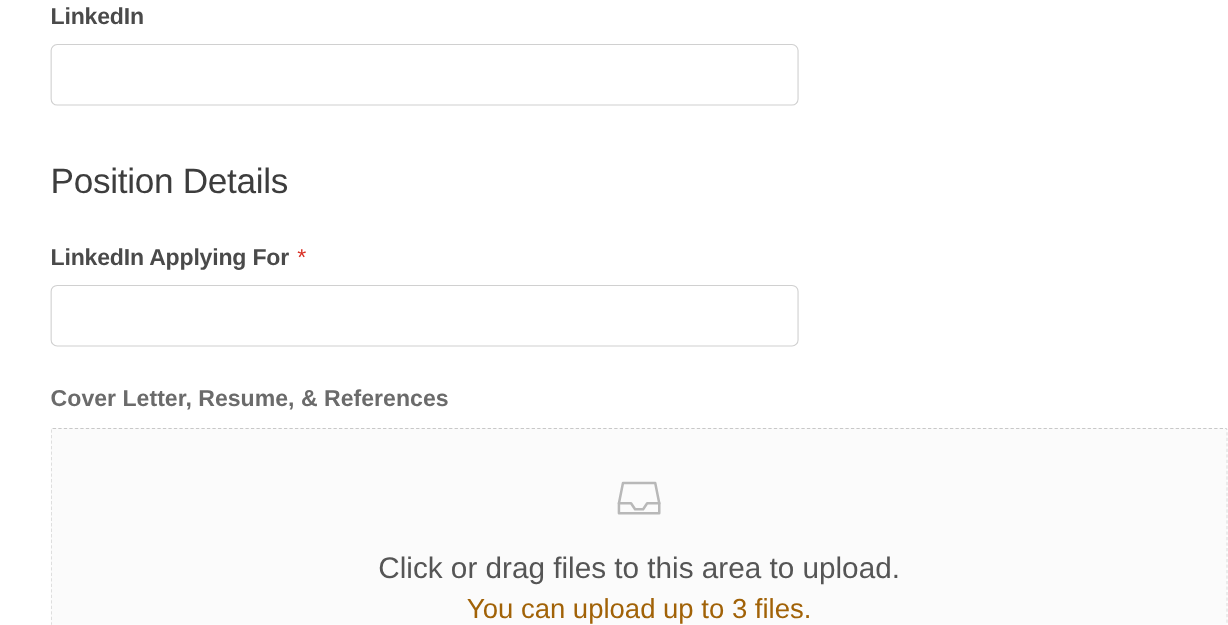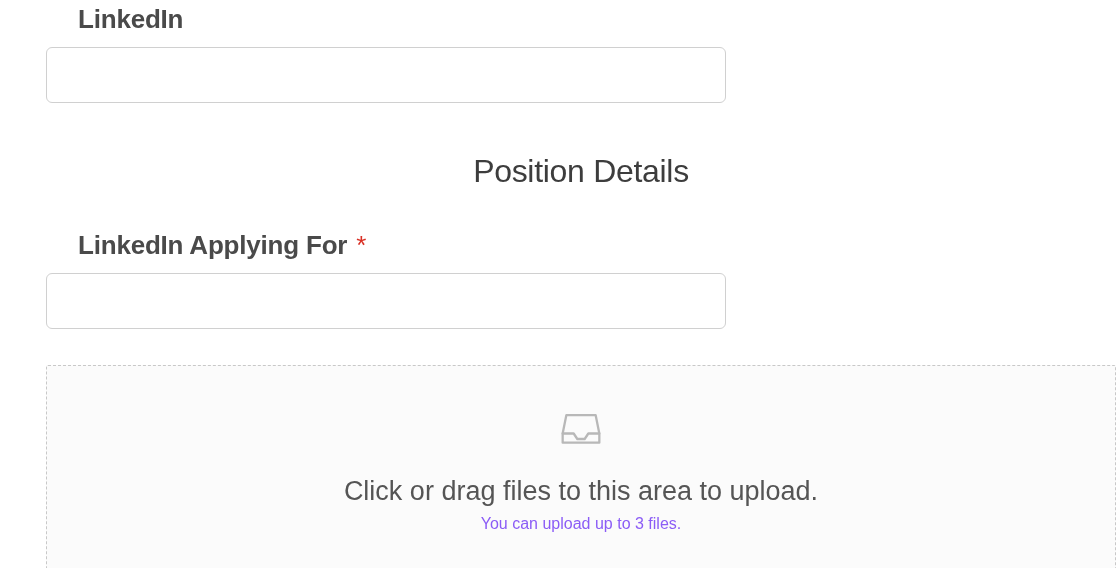--- a/index.html
+++ b/index.html
@@ -9,27 +9,26 @@
       color: #333;
       width: 1116px;
       height: 568px;
       overflow: hidden;
     }
     .form-container {
       padding-left: 46px;
       padding-top: 0;
     }
     .field-label {
-      font-size: 26px;
+      font-size: 21px;
       font-weight: 700;
       color: #4a4a4a;
       margin-bottom: 12px;
       display: block;
       letter-spacing: -0.2px;
-      margin-left: 32px;
     }
     .required-mark {
       color: #d93025;
       font-weight: 400;
       margin-left: 2px;
     }
     .text-input {
       width: 680px;
       height: 56px;
       border: 1px solid #d0d0d0;
@@ -38,21 +37,20 @@
       font-size: 18px;
       background: #fff;
     }
     .section-heading {
       font-size: 32px;
       font-weight: 400;
       color: #3d3d3d;
       margin-top: 50px;
       margin-bottom: 40px;
       letter-spacing: -0.3px;
-      text-align: center;
     }
     .field-group { margin-bottom: 36px; }
     .upload-label {
       font-size: 21px;
       font-weight: 700;
       color: #6b6b6b;
       margin-bottom: 14px;
       display: block;
     }
     .upload-drop {
@@ -67,22 +65,22 @@
       padding-bottom: 40px;
       cursor: pointer;
     }
     .upload-icon-wrap { margin-bottom: 22px; }
     .upload-primary {
       font-size: 27px;
       color: #555;
       margin-bottom: 8px;
     }
     .upload-secondary {
-      font-size: 16px;
-      color: #8b5cf6;
+      font-size: 25px;
+      color: #a16207;
     }
   </style>
 </head>
 <body>
 
 <div class="form-container">
 
   <div class="field-group" style="margin-top:4px;">
     <label class="field-label">LinkedIn</label>
     <input type="text" class="text-input" value="" style="">
@@ -92,20 +90,21 @@
 
   <div class="field-group">
     <label class="field-label">
       <span>LinkedIn Applying For</span>
       <span class="required-mark">*</span>
     </label>
     <input type="text" class="text-input" value="" style="">
   </div>
 
   <div class="field-group" style="margin-bottom:0;">
+    <label class="upload-label">Cover Letter, Resume, &amp; References</label>
     <div class="upload-drop">
       <div class="upload-icon-wrap">
         <svg width="44" height="44" viewBox="0 0 48 48" fill="none" stroke="#b8b8b8" stroke-width="2.5" stroke-linejoin="round" stroke-linecap="round">
           <path d="M8 10 L40 10 L44 30 L44 40 L4 40 L4 30 Z"></path>
           <path d="M4 30 L16 30 L20 36 L28 36 L32 30 L44 30"></path>
         </svg>
       </div>
       <div class="upload-primary">Click or drag files to this area to upload.</div>
       <div class="upload-secondary">You can upload up to 3 files.</div>
     </div>

